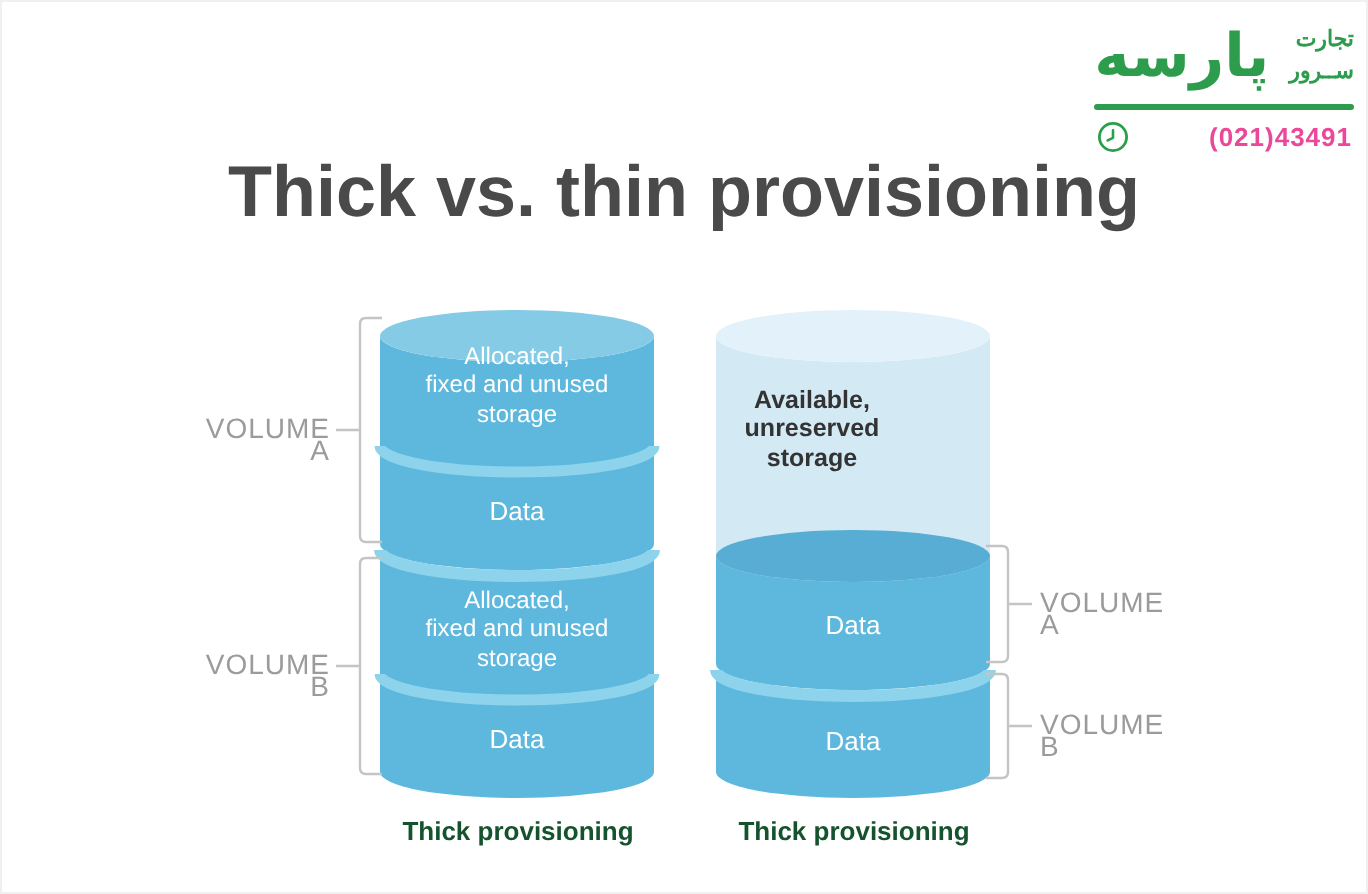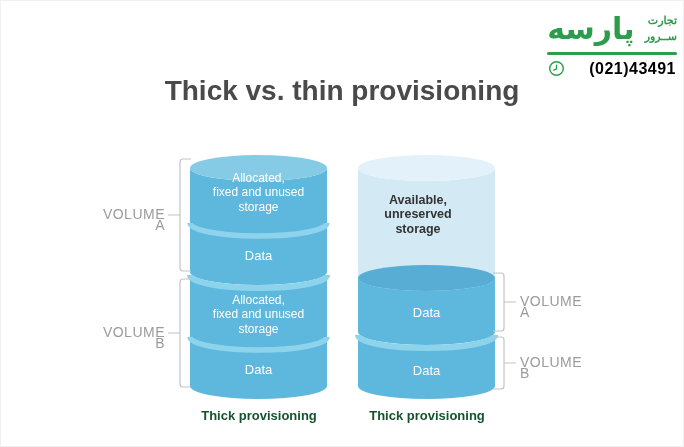--- a/index.html
+++ b/index.html
@@ -18,27 +18,27 @@
   }
   .logo-sub {
     font-family:Liberation Serif, serif; font-weight:bold;
     font-size:11px; line-height:1.45; color:#2d9c4c; text-align:right;
   }
   .logo-sub span { display:block; }
   .logo-rule { height:2.5px; background:#2d9c4c; margin-top:3px; border-radius:2px; }
   .phone-row { display:flex; align-items:center; justify-content:space-between; margin-top:5px; padding:0 1px; }
   .phone {
     font-family:"Liberation Sans", sans-serif; font-weight:bold;
-    font-size:16px; color:#000000; letter-spacing:0.5px;
+    font-size:13px; color:#ec4899; letter-spacing:0.5px;
   }
 
   
   .title {
     position:absolute; top:74px; left:0; width:100%; margin:0;
-    text-align:center; font-size:28px; font-weight:bold; color:#4a4a4a;
+    text-align:center; font-size:36px; font-weight:bold; color:#4a4a4a;
   }
 
   
   .diagram-svg { position:absolute; left:0; top:0; }
 
   .seg-label {
     position:absolute; white-space:pre-line; text-align:center;
     color:#ffffff; font-size:12px; line-height:1.2;
   }
   .seg-label.data { font-size:13px; }
@@ -116,21 +116,21 @@
 
   <div class="seg-label" style="left:189px;width:137px;top:170px;">Allocated,
 fixed and unused
 storage</div>
   <div class="seg-label data" style="left:189px;width:137px;top:247px;">Data</div>
   <div class="seg-label" style="left:189px;width:137px;top:292px;">Allocated,
 fixed and unused
 storage</div>
   <div class="seg-label data" style="left:189px;width:137px;top:361px;">Data</div>
 
-  <div class="seg-label dark" style="left:353px;width:128px;top:192px;">Available,
+  <div class="seg-label dark" style="left:341px;width:128px;top:192px;">Available,
 unreserved
 storage</div>
   <div class="seg-label data" style="left:357px;width:137px;top:304px;">Data</div>
   <div class="seg-label data" style="left:357px;width:137px;top:362px;">Data</div>
 
   <div class="vol-label left" style="left:96px;width:68px;top:208px;">VOLUME A</div>
   <div class="vol-label left" style="left:96px;width:68px;top:326px;">VOLUME B</div>
   <div class="vol-label right" style="left:519px;width:72px;top:295px;">VOLUME A</div>
   <div class="vol-label right" style="left:519px;width:72px;top:356px;">VOLUME B</div>
 

